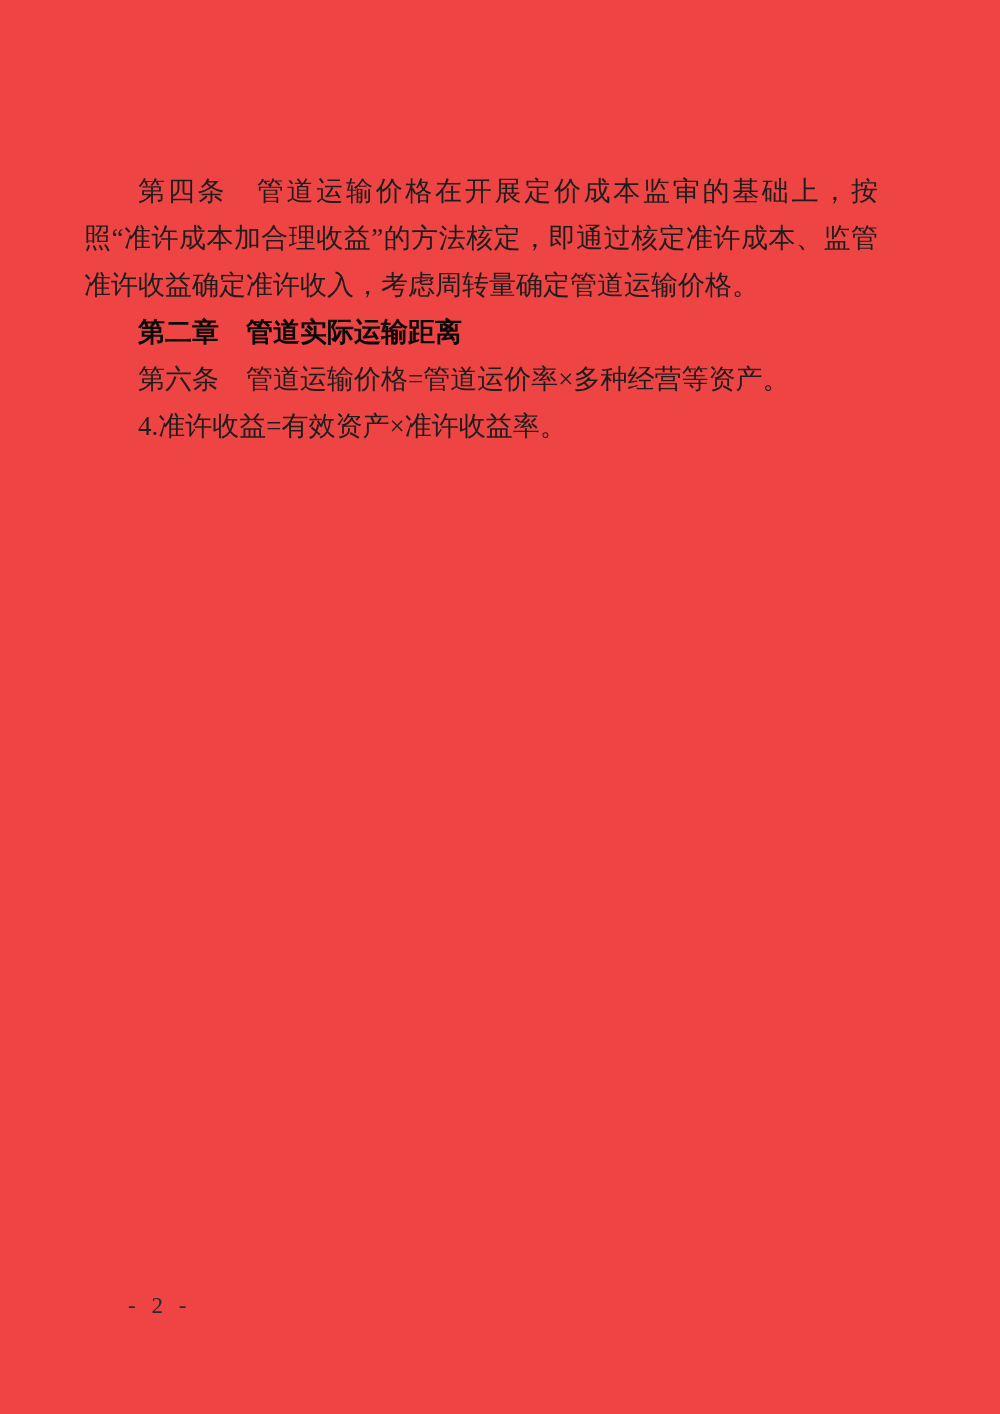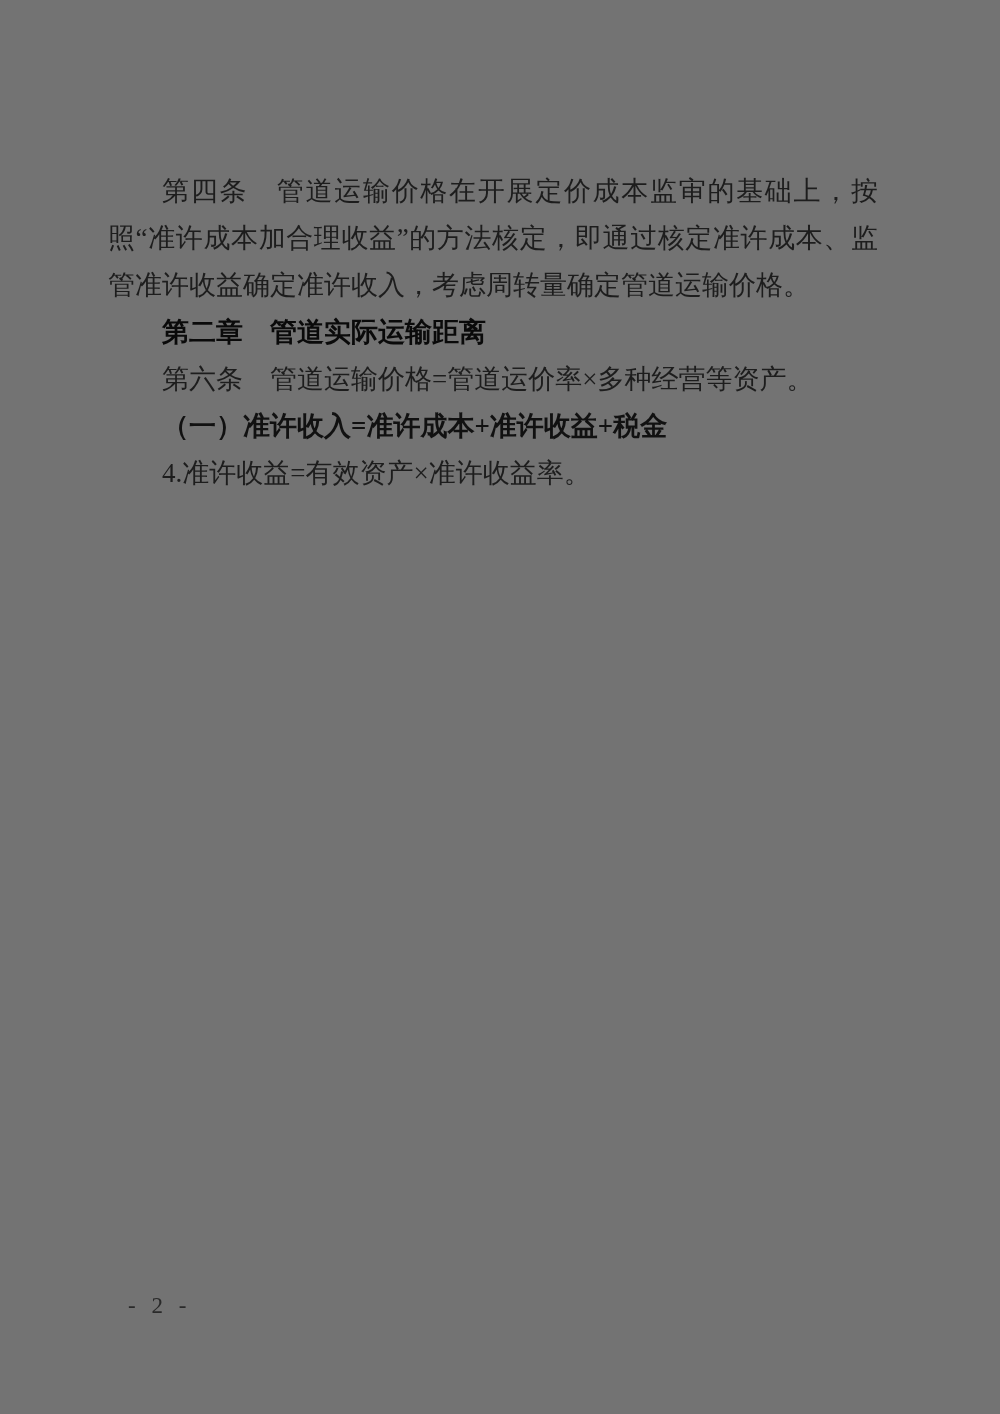--- a/index.html
+++ b/index.html
@@ -5,23 +5,23 @@
   html, body {
     margin: 0;
     padding: 0;
     background: #ffffff;
   }
   .page {
     position: relative;
     width: 1000px;
     height: 1414px;
     margin: 0 auto;
-    background: #737373;
+    background: #ef4444;
     box-sizing: border-box;
-    padding: 168px 122px 0 108px;
+    padding: 168px 122px 0 84px;
     overflow: hidden;
     font-family: "Liberation Serif", serif;
     color: #1d1d1d;
   }
   .body-text p {
     margin: 0;
     font-size: 27px;
     line-height: 47px;
     text-align: justify;
     text-justify: inter-ideograph;
@@ -54,17 +54,16 @@
   }
 </style>
 </head>
 <body>
 
 <div class="page">
   <div class="body-text">
     <p>第四条　管道运输价格在开展定价成本监审的基础上，按照“准许成本加合理收益”的方法核定，即通过核定准许成本、监管准许收益确定准许收入，考虑周转量确定管道运输价格。</p>
     <p class="chapter-heading">第二章　管道实际运输距离</p>
     <p>第六条　管道运输价格=管道运价率×多种经营等资产。</p>
-    <p class="emphasis">（一）准许收入=准许成本+准许收益+税金</p>
     <p>4.准许收益=有效资产×准许收益率。</p>
   </div>
   <div class="page-number">- 2 -</div>
 </div>
 
 </body></html>

